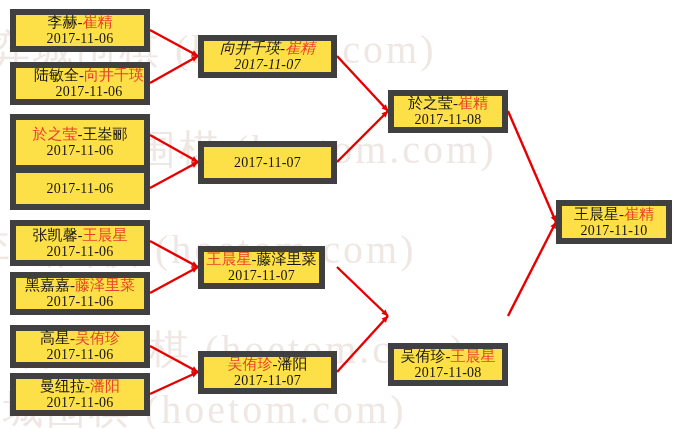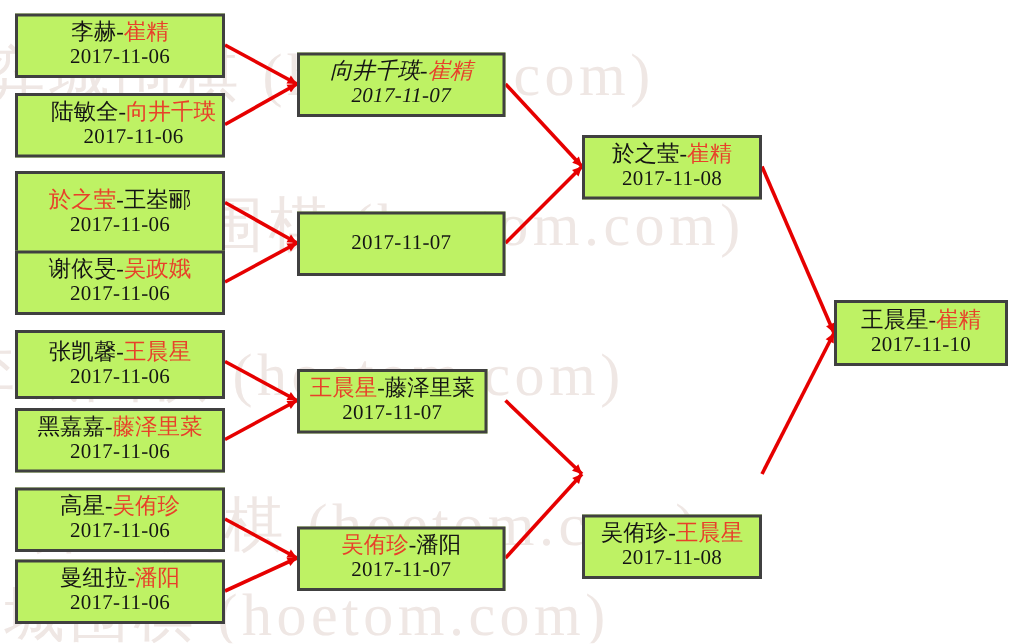--- a/index.html
+++ b/index.html
@@ -43,22 +43,22 @@
     inset: 0;
     z-index: 1;
     pointer-events: none;
   }
 
   
   .match-box {
     position: absolute;
     z-index: 2;
     box-sizing: border-box;
-    border: 2px solid #404040;
-    background: #bef264;
+    border: 6px solid #404040;
+    background: #fde047;
     display: flex;
     flex-direction: column;
     align-items: center;
     justify-content: center;
     line-height: 1.12;
   }
   .match-players {
     font-size: 15px;
     white-space: nowrap;
     color: #141414;
@@ -125,21 +125,20 @@
       </div>
       <div class="match-box" style="left: 10px; top: 62px; width: 140px; height: 43px; padding-left: 18px;">
         <div class="match-players"><span class="loser">陆敏全</span><span class="dash">-</span><span class="winner">向井千瑛</span></div>
         <div class="match-date">2017-11-06</div>
       </div>
       <div class="match-box" style="left: 10px; top: 114px; width: 140px; height: 57px;">
         <div class="match-players"><span class="winner">於之莹</span><span class="dash">-</span><span class="loser">王峚郦</span></div>
         <div class="match-date">2017-11-06</div>
       </div>
       <div class="match-box" style="left: 10px; top: 167px; width: 140px; height: 43px;">
-        <div class="match-players"><span class="loser">谢依旻</span><span class="dash">-</span><span class="winner">吴政娥</span></div>
         <div class="match-date">2017-11-06</div>
       </div>
       <div class="match-box" style="left: 10px; top: 220px; width: 140px; height: 46px;">
         <div class="match-players"><span class="loser">张凯馨</span><span class="dash">-</span><span class="winner">王晨星</span></div>
         <div class="match-date">2017-11-06</div>
       </div>
       <div class="match-box" style="left: 10px; top: 272px; width: 140px; height: 43px;">
         <div class="match-players"><span class="loser">黑嘉嘉</span><span class="dash">-</span><span class="winner">藤泽里菜</span></div>
         <div class="match-date">2017-11-06</div>
       </div>

